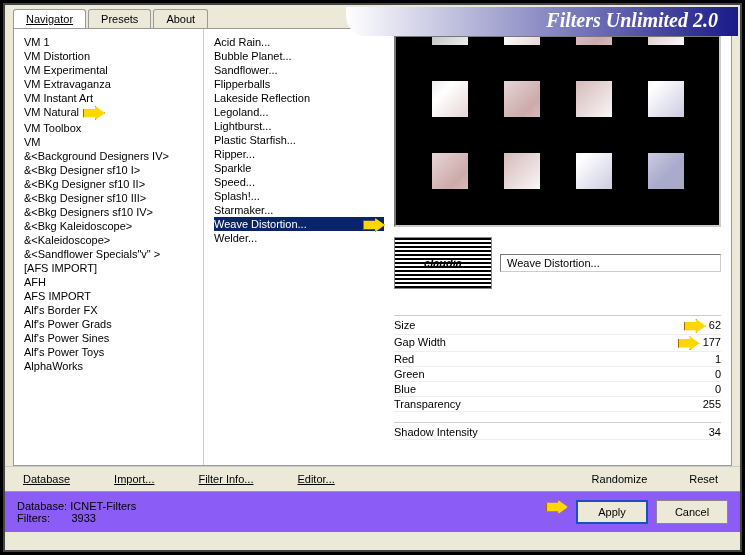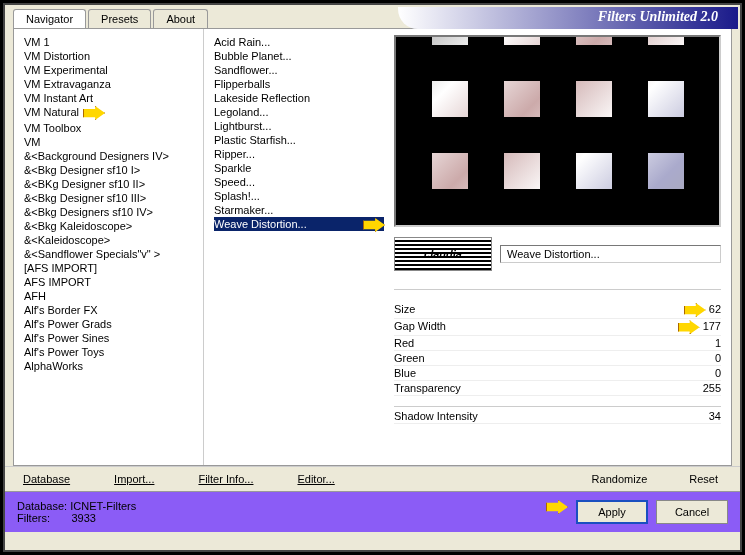--- a/index.html
+++ b/index.html
@@ -1,33 +1,33 @@
 <!DOCTYPE html>
 <html><head>
 <meta charset="utf-8">
 <style>
 * { margin: 0; padding: 0; box-sizing: border-box; font-family: Arial, sans-serif; font-size: 11px; }
 body { background: #000; padding: 3px; width: 745px; height: 555px; overflow: hidden; }
 .outer { background: #ece9d8; border: 2px solid #444; width: 739px; height: 549px; position: relative; }
-.title-banner { position: absolute; top: 2px; right: 2px; background: linear-gradient(to right, #fff, #1a1a8a); color: #fff; font-style: italic; font-weight: bold; font-size: 14px; padding: 2px 20px 4px 200px; border-radius: 0 0 0 20px; font-family: "Times New Roman", serif; }
+.title-banner { position: absolute; top: 2px; right: 2px; background: linear-gradient(to right, #fff, #1a1a8a); color: #fff; font-style: italic; font-weight: bold; font-size: 20px; padding: 2px 20px 4px 200px; border-radius: 0 0 0 20px; font-family: "Times New Roman", serif; }
 .tabs { display: flex; padding: 4px 8px 0 8px; }
 .tab { padding: 3px 12px; border: 1px solid #999; border-bottom: none; background: #ece9d8; margin-right: 2px; border-radius: 3px 3px 0 0; cursor: pointer; }
-.tab.active { background: #fff; position: relative; z-index: 2; }
+.tab.active { background: #fff; position: relative; z-index: 2; text-decoration: underline; }
 .tab-panel { border: 1px solid #999; background: #fff; margin: 0 8px; height: 438px; display: flex; }
 .col1 { width: 190px; border-right: 1px solid #ccc; overflow-y: scroll; padding: 6px 0 6px 10px; }
 .col1 div { padding: 1px 0; white-space: nowrap; color: #000; cursor: default; }
 .col2 { width: 180px; padding: 6px 0 6px 10px; position: relative; }
 .col2 div { padding: 1px 0; cursor: default; }
 .col2 div.sel { background: #0a246a; color: #fff; padding-right: 40px; }
 .col3 { flex: 1; padding: 6px 10px; display: flex; flex-direction: column; }
 .preview { border: 2px inset #ccc; height: 192px; background: repeating-linear-gradient(0deg, #000 0 36px, transparent 36px 72px), repeating-linear-gradient(90deg, #000 0 36px, transparent 36px 72px), linear-gradient(135deg, #aaa, #fff, #caa, #fff, #aac, #aaa); margin-bottom: 10px; }
 .name-row { display: flex; align-items: center; gap: 8px; margin-bottom: 2px; }
-.logo { width: 98px; height: 34px; background: repeating-linear-gradient(0deg, #000 0 2px, #fff 2px 4px); border: 1px solid #888; font-style: italic; font-family: cursive; font-weight: bold; display: flex; align-items: center; justify-content: center; font-size: 12px; }
+.logo { width: 98px; height: 52px; background: repeating-linear-gradient(0deg, #000 0 2px, #fff 2px 4px); border: 1px solid #888; font-style: italic; font-family: cursive; font-weight: bold; display: flex; align-items: center; justify-content: center; font-size: 12px; }
 .name-box { flex: 1; border: 1px inset #ccc; background: #fff; padding: 2px 6px; font-size: 11px; }
-.params { margin-top: 16px; border-top: 1px solid #ccc; padding-top: 12px; }
+.params { margin-top: 24px; border-top: 1px solid #ccc; padding-top: 2px; }
 .param-row { display: flex; padding: 1px 0; border-bottom: 1px solid #eee; justify-content: space-between; }
 .param-row.gap { margin-top: 10px; border-top: 1px solid #ccc; padding-top: 3px; }
 .lower-bar { display: flex; padding: 4px 8px; gap: 24px; border-top: 1px solid #ccc; }
 .lower-bar span { text-decoration: underline; padding: 2px 10px; cursor: pointer; }
 .rr { margin-left: auto; display: flex; gap: 14px; }
 .rr span { text-decoration: none; font-weight: normal; padding: 2px 14px; }
 .bottom { display: flex; align-items: center; padding: 8px 12px; border-top: 1px solid #999; background: #8b5cf6; }
 .info { font-size: 11px; }
 .buttons { margin-left: auto; display: flex; gap: 8px; }
 .btn { width: 72px; height: 24px; border: 1px solid #888; background: #ece9d8; cursor: pointer; }
@@ -63,22 +63,22 @@
         <div>VM</div>
         <div>&amp;&lt;Background Designers IV&gt;</div>
         <div>&amp;&lt;Bkg Designer sf10 I&gt;</div>
         <div>&amp;&lt;BKg Designer sf10 II&gt;</div>
         <div>&amp;&lt;Bkg Designer sf10 III&gt;</div>
         <div>&amp;&lt;Bkg Designers sf10 IV&gt;</div>
         <div>&amp;&lt;Bkg Kaleidoscope&gt;</div>
         <div>&amp;&lt;Kaleidoscope&gt;</div>
         <div>&amp;&lt;Sandflower Specials"v" &gt;</div>
         <div>[AFS IMPORT]</div>
+        <div>AFH</div>
         <div>AFS IMPORT</div>
-        <div>AFH</div>
         <div>Alf's Border FX</div>
         <div>Alf's Power Grads</div>
         <div>Alf's Power Sines</div>
         <div>Alf's Power Toys</div>
         <div>AlphaWorks</div>
       </div>
 
     <div class="col2" id="filter-list">
         <div>Acid Rain...</div>
         <div>Bubble Planet...</div>
@@ -87,20 +87,21 @@
         <div>Lakeside Reflection</div>
         <div>Legoland...</div>
         <div>Lightburst...</div>
         <div>Plastic Starfish...</div>
         <div>Ripper...</div>
         <div>Sparkle</div>
         <div>Speed...</div>
         <div>Splash!...</div>
         <div>Starmaker...</div>
         <div class="sel">Weave Distortion...<span class="pointer abs" style="left: 155px;"></span></div>
+        <div>Welder...</div>
       </div>
 
     <div class="col3">
       <div class="preview"></div>
 
       <div class="name-row">
         <div class="logo">
             <span>claudia</span>
           </div>
         <div class="name-box">Weave Distortion...</div>

